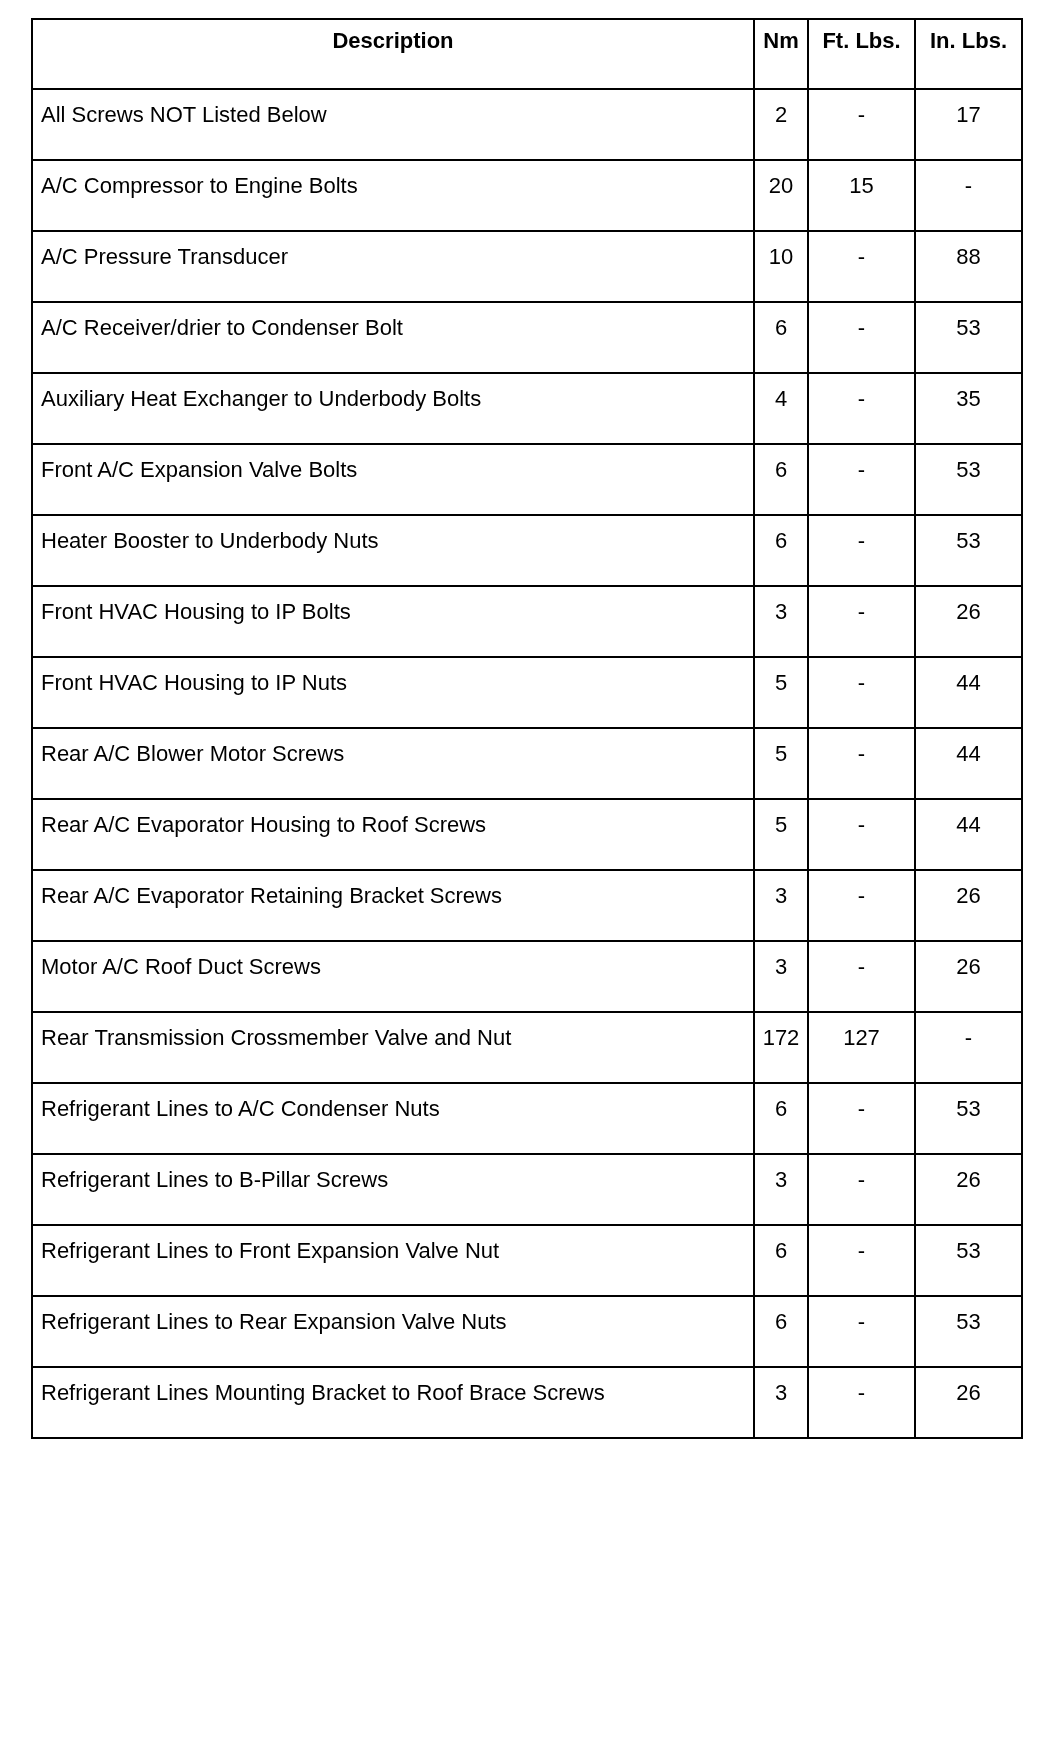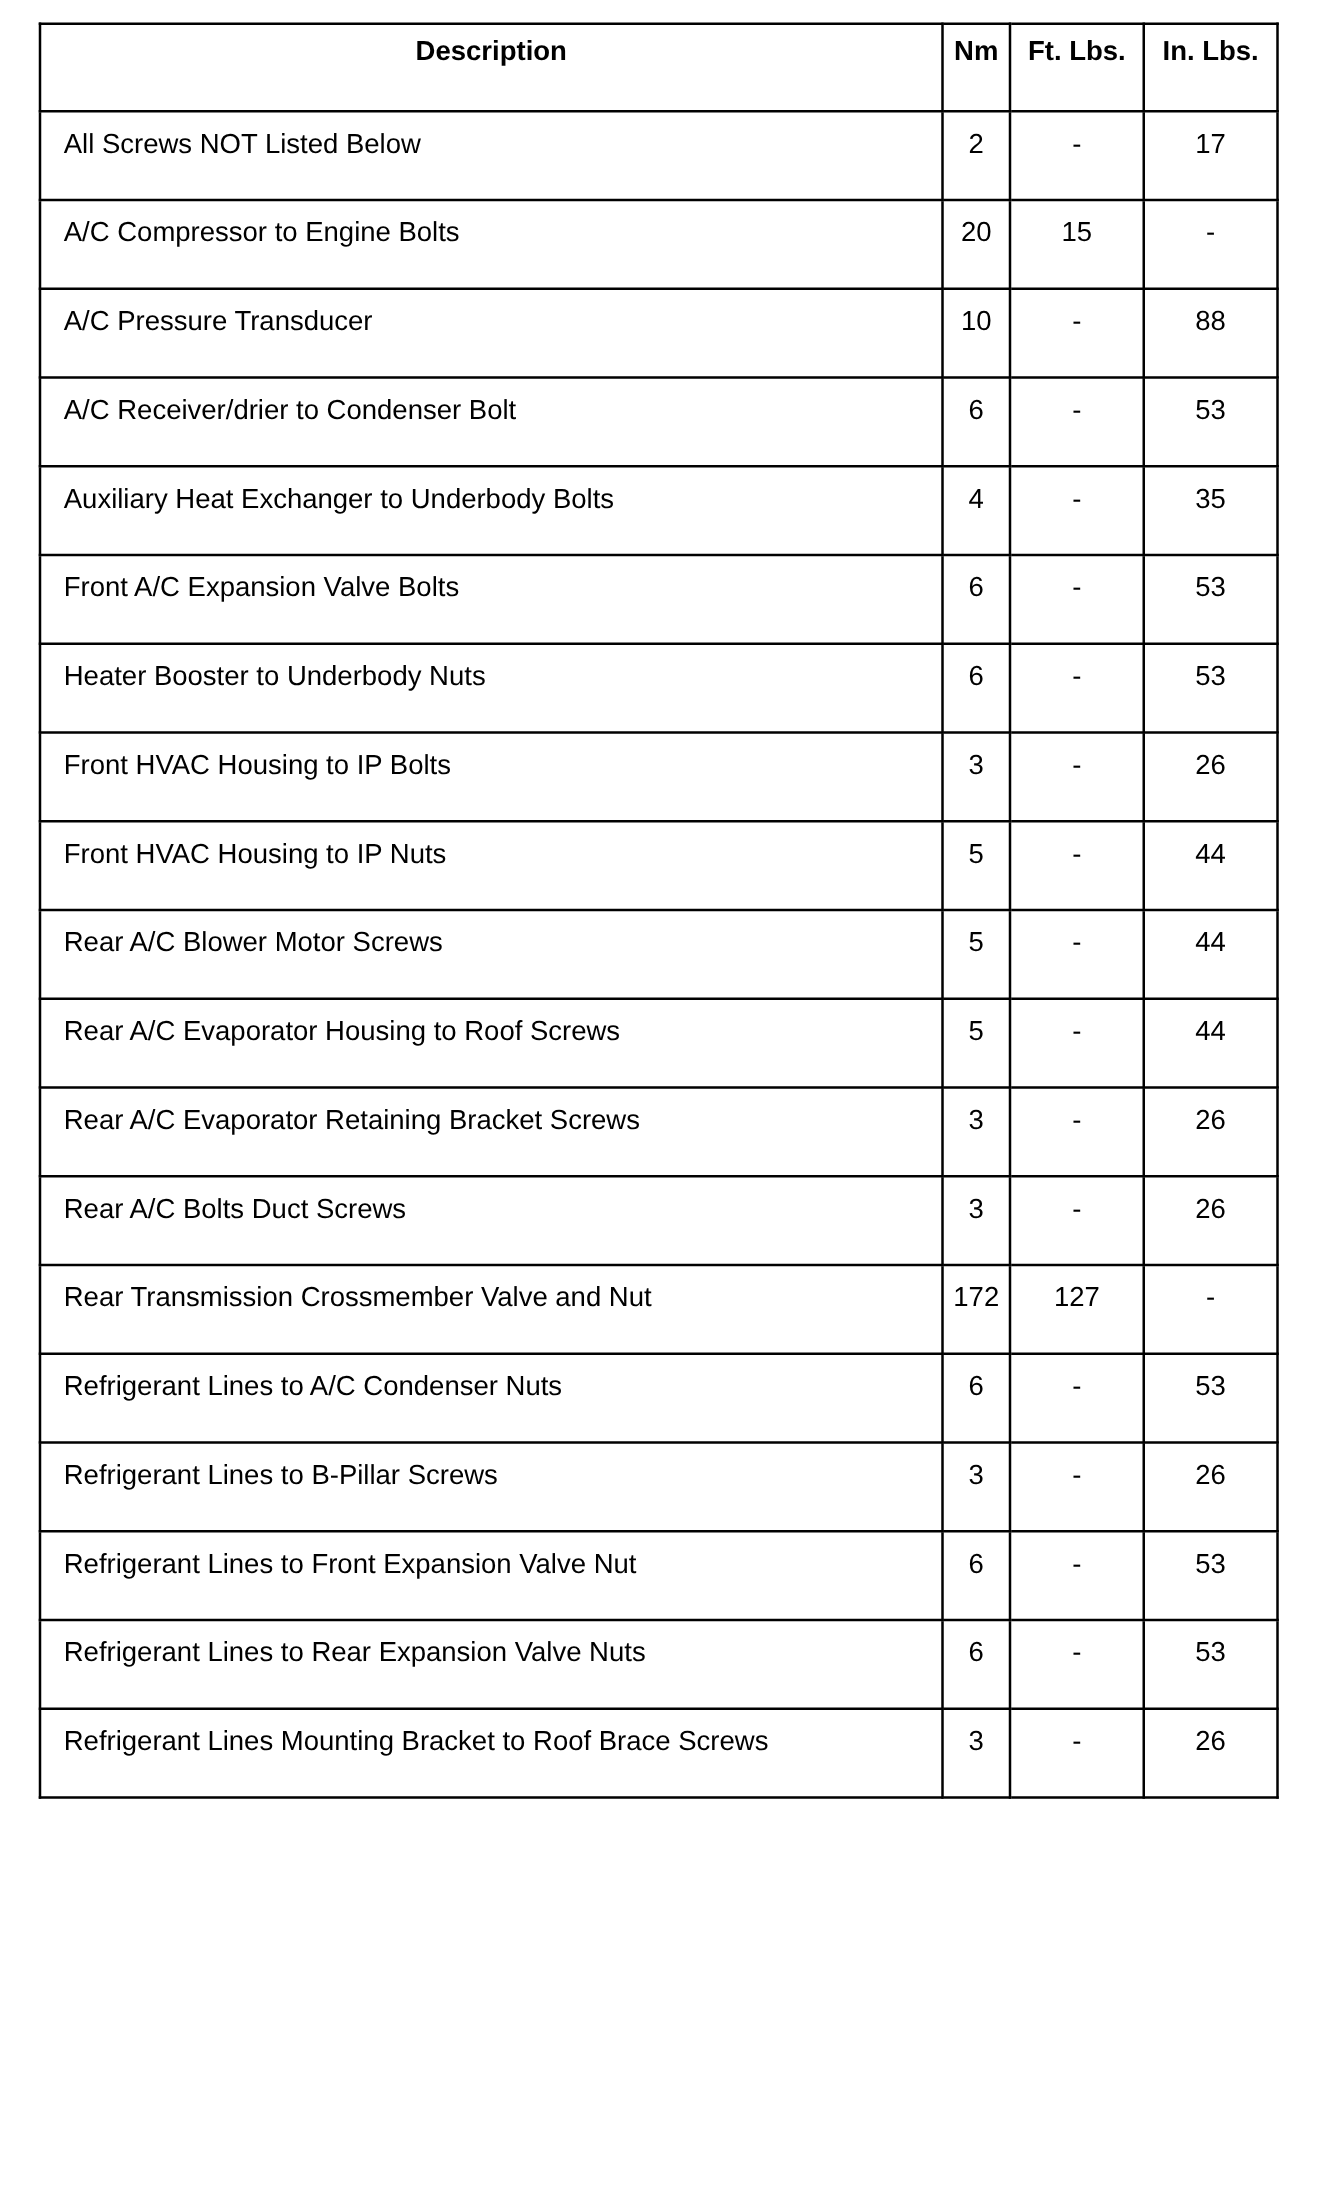--- a/index.html
+++ b/index.html
@@ -28,21 +28,21 @@
       font-weight: bold;
       text-align: center;
       padding-top: 8px;
       box-sizing: border-box;
     }
     .spec-table td {
       height: 71px;
       padding-top: 12px;
       box-sizing: border-box;
     }
-    .spec-table td.desc { text-align: left; padding-left: 18px; }
+    .spec-table td.desc { text-align: left; padding-left: 8px; }
     .spec-table td.num { text-align: center; }
     col.c-desc { width: 722px; }
     col.c-nm { width: 54px; }
     col.c-ft { width: 107px; }
     col.c-in { width: 107px; }
   </style>
 </head>
 <body>
 
 <table class="spec-table">
@@ -127,21 +127,21 @@
         <td class="num">-</td>
         <td class="num">44</td>
       </tr>
       <tr>
         <td class="desc">Rear A/C Evaporator Retaining Bracket Screws</td>
         <td class="num">3</td>
         <td class="num">-</td>
         <td class="num">26</td>
       </tr>
       <tr>
-        <td class="desc">Rear A/C Bolts Duct Screws</td>
+        <td class="desc">Motor A/C Roof Duct Screws</td>
         <td class="num">3</td>
         <td class="num">-</td>
         <td class="num">26</td>
       </tr>
       <tr>
         <td class="desc">Rear Transmission Crossmember Valve and Nut</td>
         <td class="num">172</td>
         <td class="num">127</td>
         <td class="num">-</td>
       </tr>

